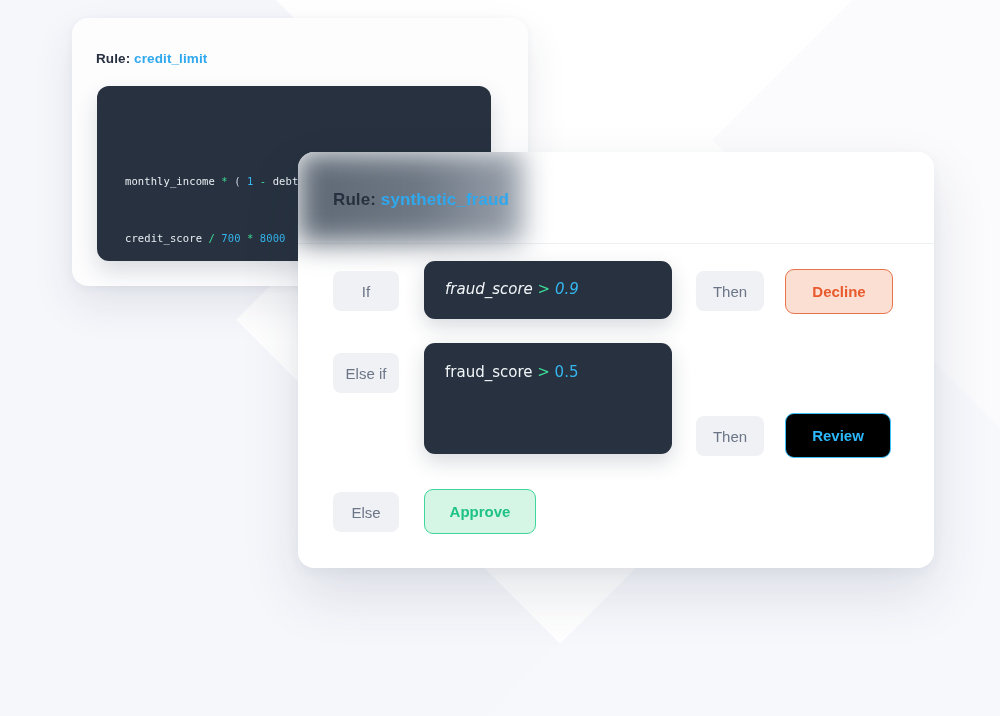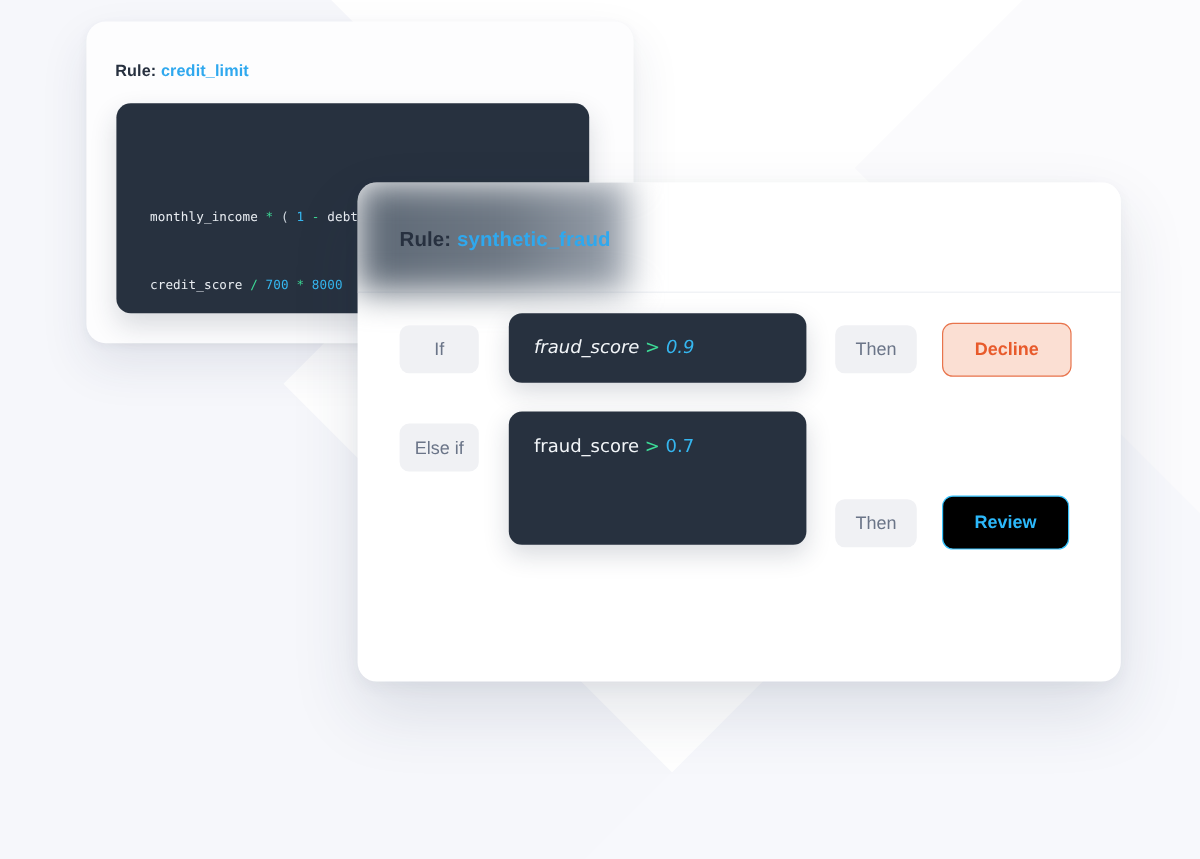--- a/index.html
+++ b/index.html
@@ -298,21 +298,25 @@
       <div class="cond-box" id="cond-1">
         <div class="cond-text cond-line-1" id="cond-1-line-1"><span>fraud_score</span><span class="op-gt"> &gt;</span><span class="num"> 0.9</span></div>
       </div>
       <div class="kw-pill" id="pill-then-1">Then</div>
       <div class="action-btn action-decline" id="btn-decline" style="background: rgb(251, 223, 211); border-color: rgb(232, 116, 76); color: rgb(232, 90, 43);">Decline</div>
     </div>
 
     <div class="rule-row" id="row-elseif">
       <div class="kw-pill" id="pill-elseif">Else if</div>
       <div class="cond-box" id="cond-2">
-        <div class="cond-text cond-line-1" id="cond-2-line-1"><span>fraud_score</span><span class="op-gt"> &gt;</span><span class="num"> 0.7</span></div>
+        <div class="cond-text cond-line-1" id="cond-2-line-1"><span>fraud_score</span><span class="op-gt"> &gt;</span><span class="num"> 0.5</span></div>
       </div>
       <div class="kw-pill" id="pill-then-2">Then</div>
       <div class="action-btn action-review" id="btn-review" style="background: #000000; border-color: rgb(55, 194, 251); color: rgb(44, 184, 250);">Review</div>
     </div>
 
+    <div class="rule-row" id="row-else">
+      <div class="kw-pill" id="pill-else">Else</div>
+      <div class="action-btn action-approve" id="btn-approve" style="background: rgb(213, 246, 228); border-color: rgb(62, 214, 154); color: rgb(31, 194, 133);">Approve</div>
+    </div>
 
   </div>
 </div>
 
 </body></html>

